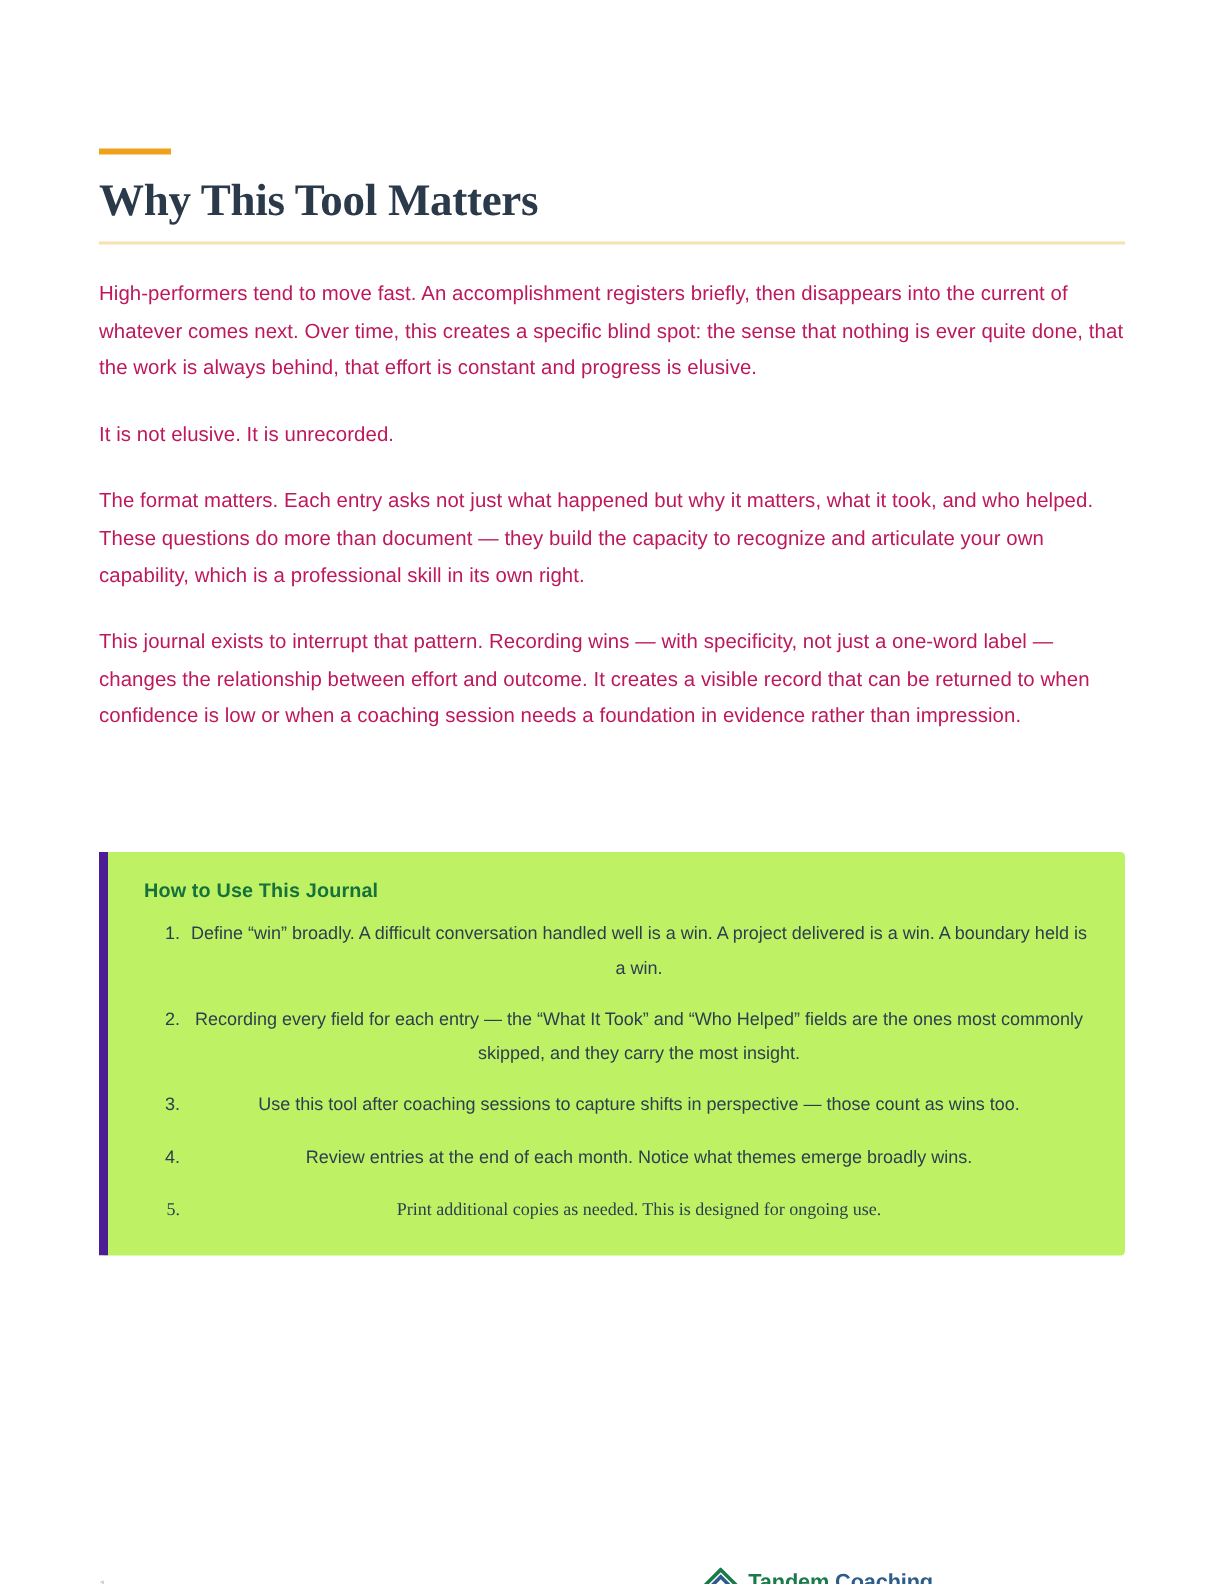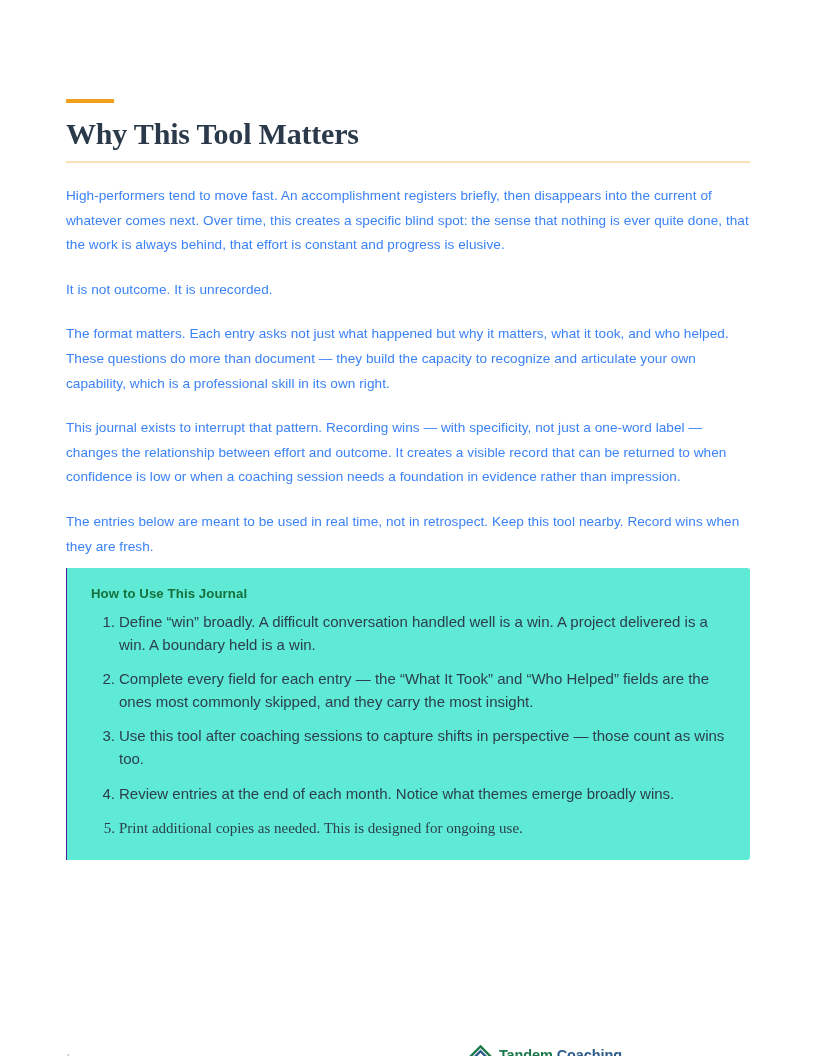--- a/index.html
+++ b/index.html
@@ -63,33 +63,33 @@
     position: absolute;
     left: 66px;
     top: 140px;
     width: 684px;
   }
 
   .body-block p {
     margin: 0 0 20px 0;
     font-size: 13.6px;
     line-height: 24.6px;
-    color: #3b82f6;
+    color: #be185d;
     letter-spacing: 0.05px;
   }
 
   
   .callout {
     position: absolute;
     left: 66px;
     top: 524px;
     width: 684px;
     box-sizing: border-box;
-    background: #5eead4;
-    border-left: 1px solid #4c1d95;
+    background: #bef264;
+    border-left: 6px solid #4c1d95;
     border-radius: 0 3px 3px 0;
     padding: 18px 22px 20px 24px;
   }
 
   .callout-heading {
     margin: 0 0 10px 0;
     font-size: 13.2px;
     font-weight: 700;
     color: #16713d;
     letter-spacing: 0.1px;
@@ -98,25 +98,26 @@
   .callout-list {
     margin: 0;
     padding: 0 0 0 26px;
     list-style: none;
     counter-reset: howto;
   }
 
   .callout-list li {
     position: relative;
     counter-increment: howto;
-    font-size: 15px;
+    font-size: 12px;
     line-height: 22.6px;
     color: #2c3e50;
     margin-bottom: 12px;
     padding-left: 2px;
+    text-align: center;
   }
 
   .callout-list li:last-child {
     margin-bottom: 0;
     font-family: Liberation Serif, serif;
   }
 
   .callout-list li::before {
     content: counter(howto) ".";
     position: absolute;
@@ -172,31 +173,30 @@
 <div class="page">
 
   <div class="accent-bar"></div>
 
   <h1 class="page-title">Why This Tool Matters</h1>
 
   <div class="title-rule"></div>
 
   <div class="body-block">
     <p>High-performers tend to move fast. An accomplishment registers briefly, then disappears into the current of whatever comes next. Over time, this creates a specific blind spot: the sense that nothing is ever quite done, that the work is always behind, that effort is constant and progress is elusive.</p>
-    <p>It is not outcome. It is unrecorded.</p>
+    <p>It is not elusive. It is unrecorded.</p>
     <p>The format matters. Each entry asks not just what happened but why it matters, what it took, and who helped. These questions do more than document — they build the capacity to recognize and articulate your own capability, which is a professional skill in its own right.</p>
     <p>This journal exists to interrupt that pattern. Recording wins — with specificity, not just a one-word label — changes the relationship between effort and outcome. It creates a visible record that can be returned to when confidence is low or when a coaching session needs a foundation in evidence rather than impression.</p>
-    <p>The entries below are meant to be used in real time, not in retrospect. Keep this tool nearby. Record wins when they are fresh.</p>
   </div>
 
   <div class="callout">
     <div class="callout-heading">How to Use This Journal</div>
     <ol class="callout-list">
       <li>Define “win” broadly. A difficult conversation handled well is a win. A project delivered is a win. A boundary held is a win.</li>
-      <li>Complete every field for each entry — the “What It Took” and “Who Helped” fields are the ones most commonly skipped, and they carry the most insight.</li>
+      <li>Recording every field for each entry — the “What It Took” and “Who Helped” fields are the ones most commonly skipped, and they carry the most insight.</li>
       <li>Use this tool after coaching sessions to capture shifts in perspective — those count as wins too.</li>
       <li>Review entries at the end of each month. Notice what themes emerge broadly wins.</li>
       <li>Print additional copies as needed. This is designed for ongoing use.</li>
     </ol>
   </div>
 
   <div class="page-number">1</div>
 
   <div class="footer-logo">
     <svg class="logo-mark" viewBox="0 0 48 48">

